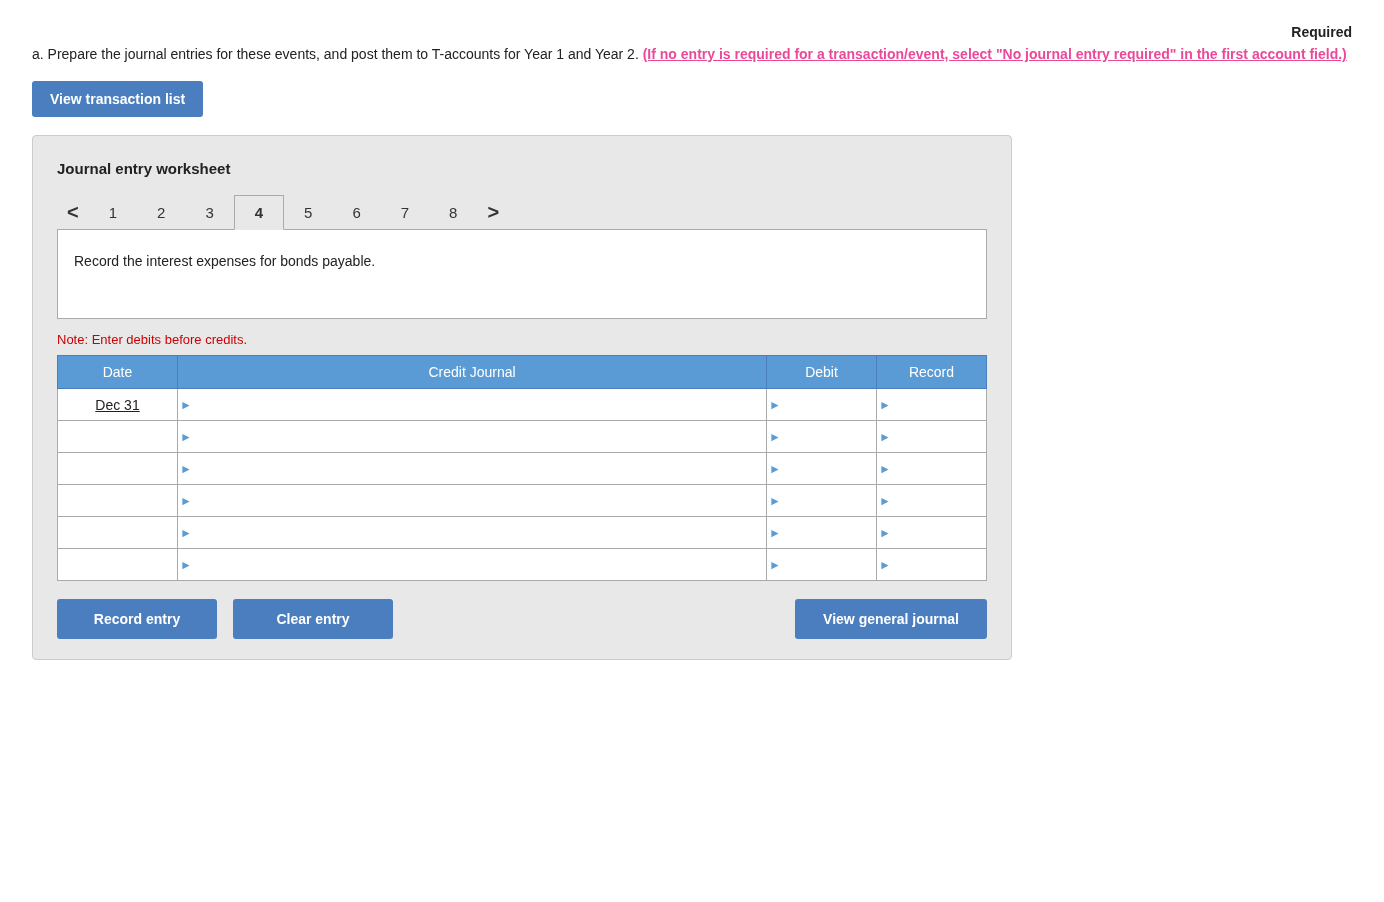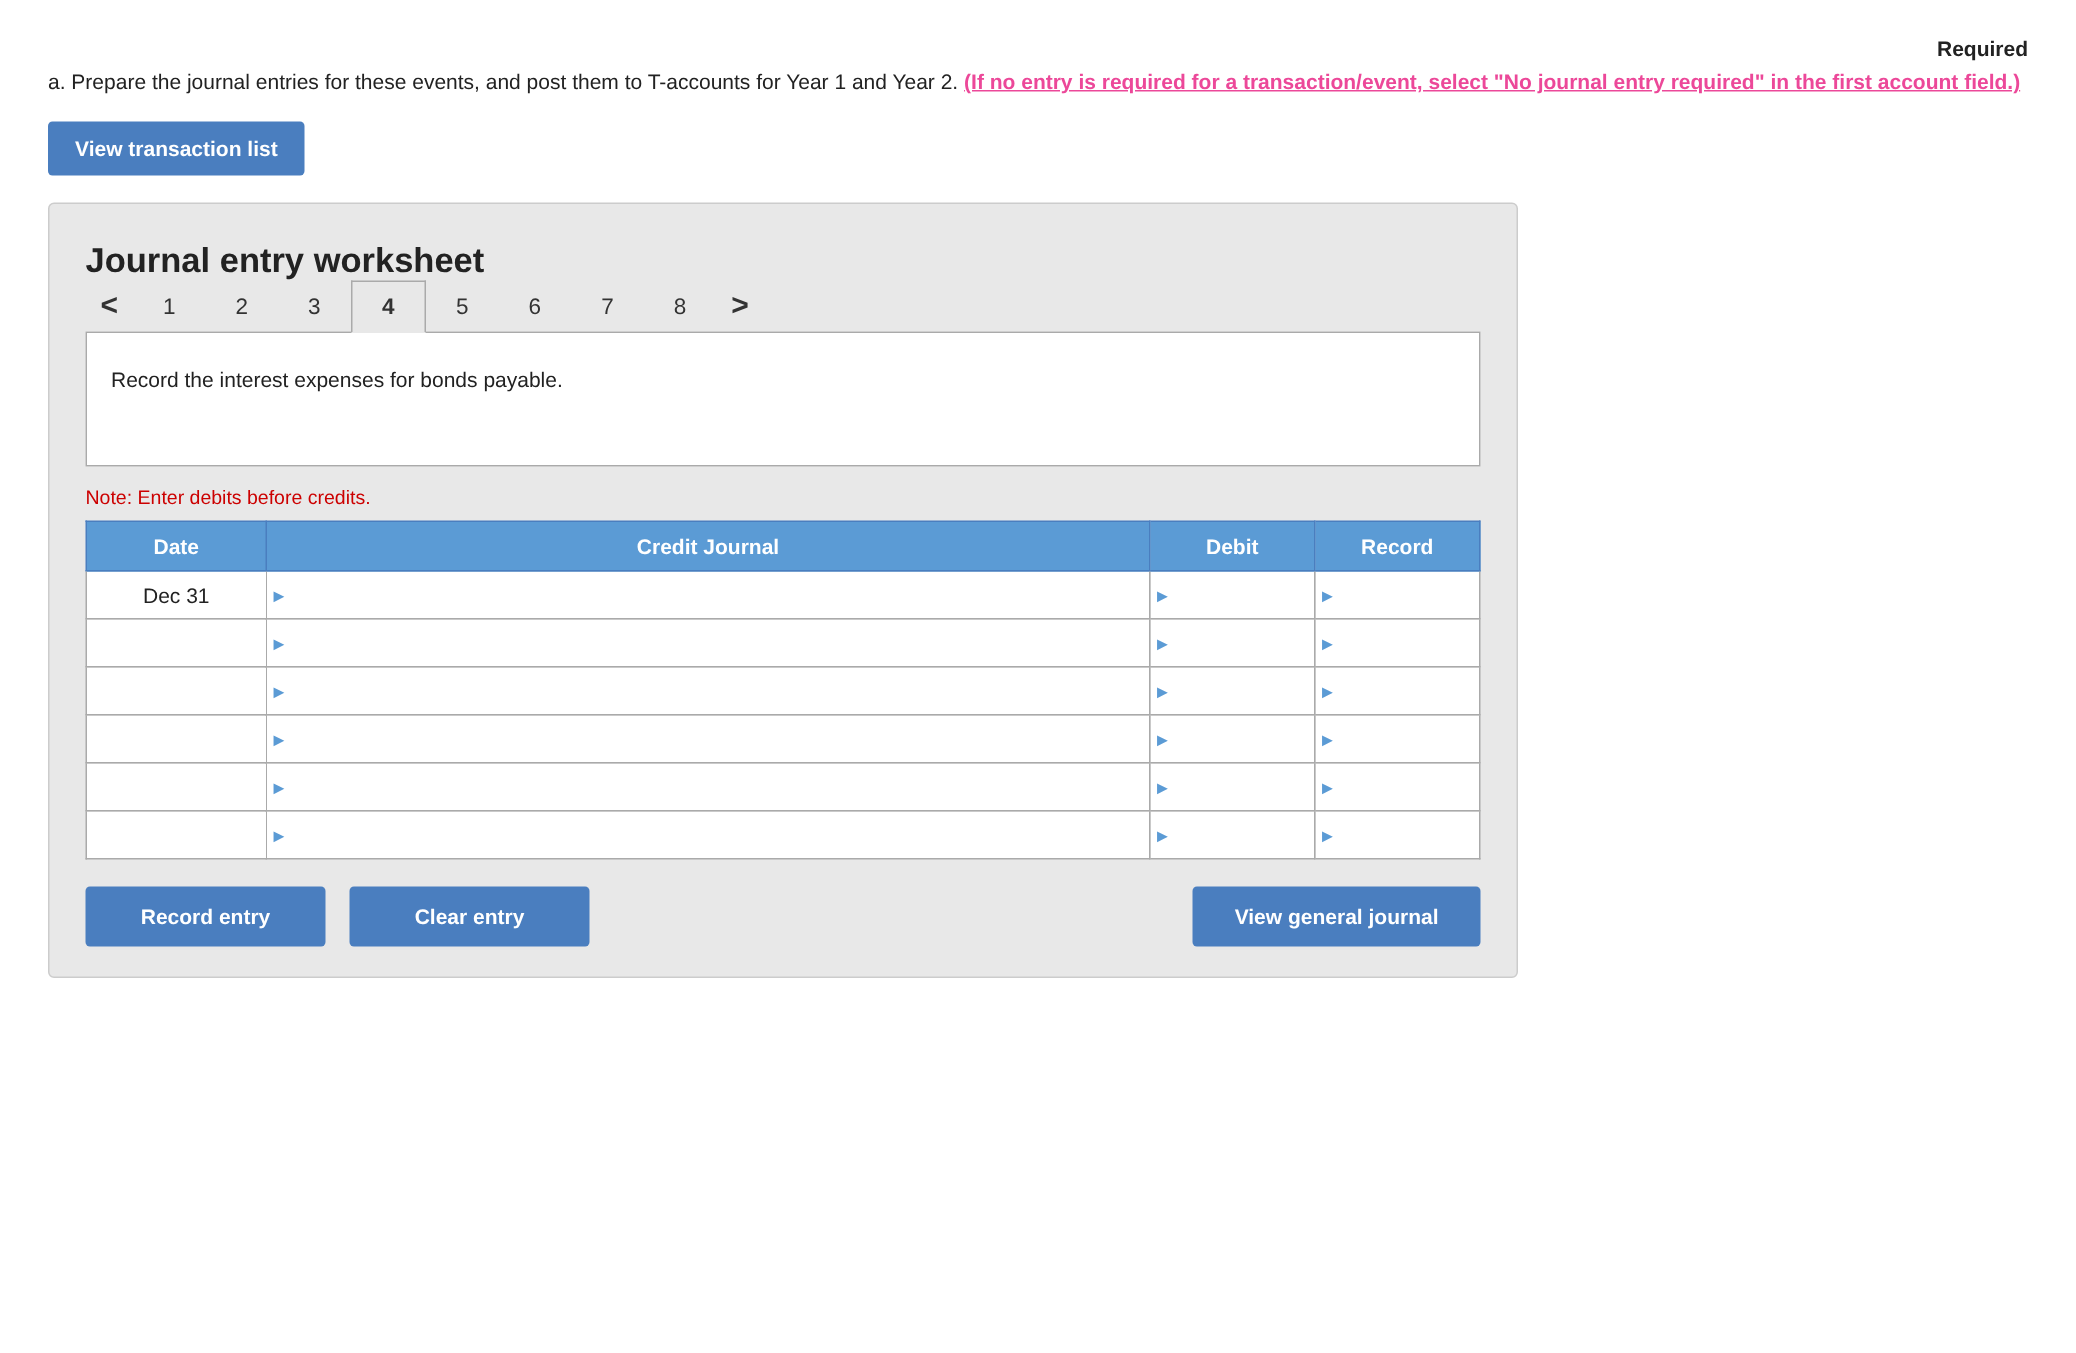--- a/index.html
+++ b/index.html
@@ -33,22 +33,23 @@
       display: inline-block;
     }
     .worksheet-container {
       background: #e8e8e8;
       border: 1px solid #ccc;
       border-radius: 4px;
       padding: 24px 24px 20px 24px;
       max-width: 980px;
     }
     .worksheet-title {
-      font-size: 23px;
-      font-weight: bold;
+      font-size: 15px;
+      font-weight: bold;
+      margin-bottom: 18px;
     }
     .tab-nav {
       display: flex;
       align-items: center;
       margin-bottom: 0;
       gap: 0;
     }
     .tab-nav-arrow {
       font-size: 20px;
       cursor: pointer;
@@ -94,37 +95,38 @@
       font-size: 13px;
     }
     .journal-table {
       width: 100%;
       border-collapse: collapse;
       margin-bottom: 18px;
     }
     .journal-table th {
       background: #5b9bd5;
       color: #fff;
-      font-weight: bold;
+      font-weight: normal;
       text-align: center;
       padding: 8px 6px;
       border: 1px solid #4a7ebf;
       font-size: 14px;
     }
     .journal-table td {
       border: 1px solid #aaa;
       padding: 0;
       height: 32px;
       background: #fff;
       position: relative;
     }
     .journal-table td.date-cell {
       text-align: center;
       padding: 6px 4px;
       font-size: 14px;
+      text-decoration: underline;
     }
     .journal-table td.entry-cell {
       padding: 0 0 0 8px;
     }
     .entry-arrow {
       color: #5b9bd5;
       font-size: 12px;
       position: absolute;
       left: 2px;
       top: 50%;

